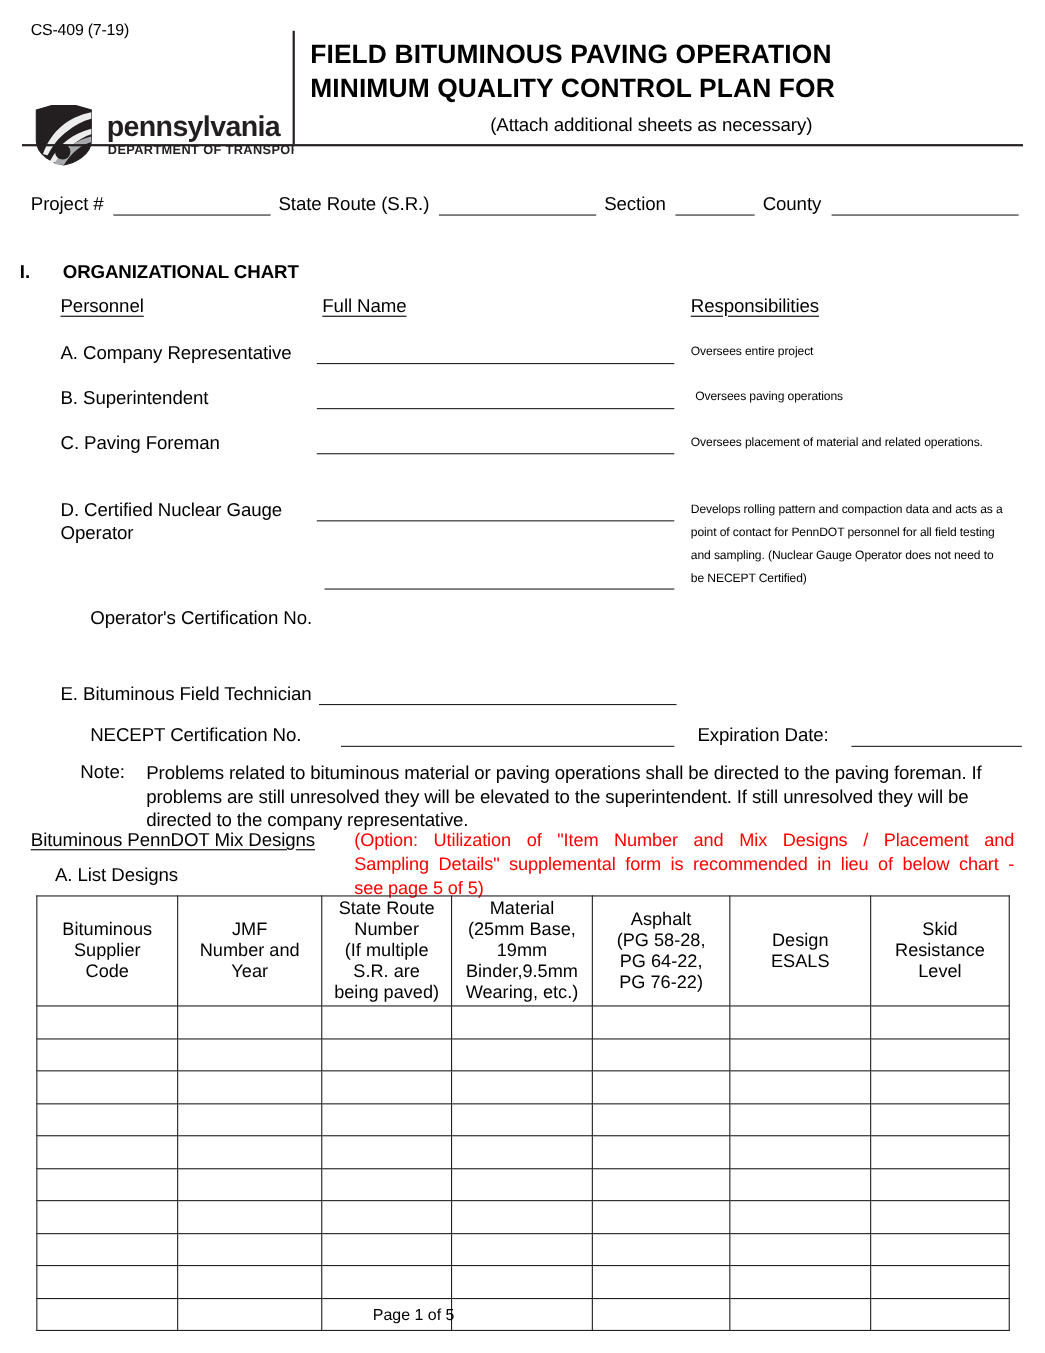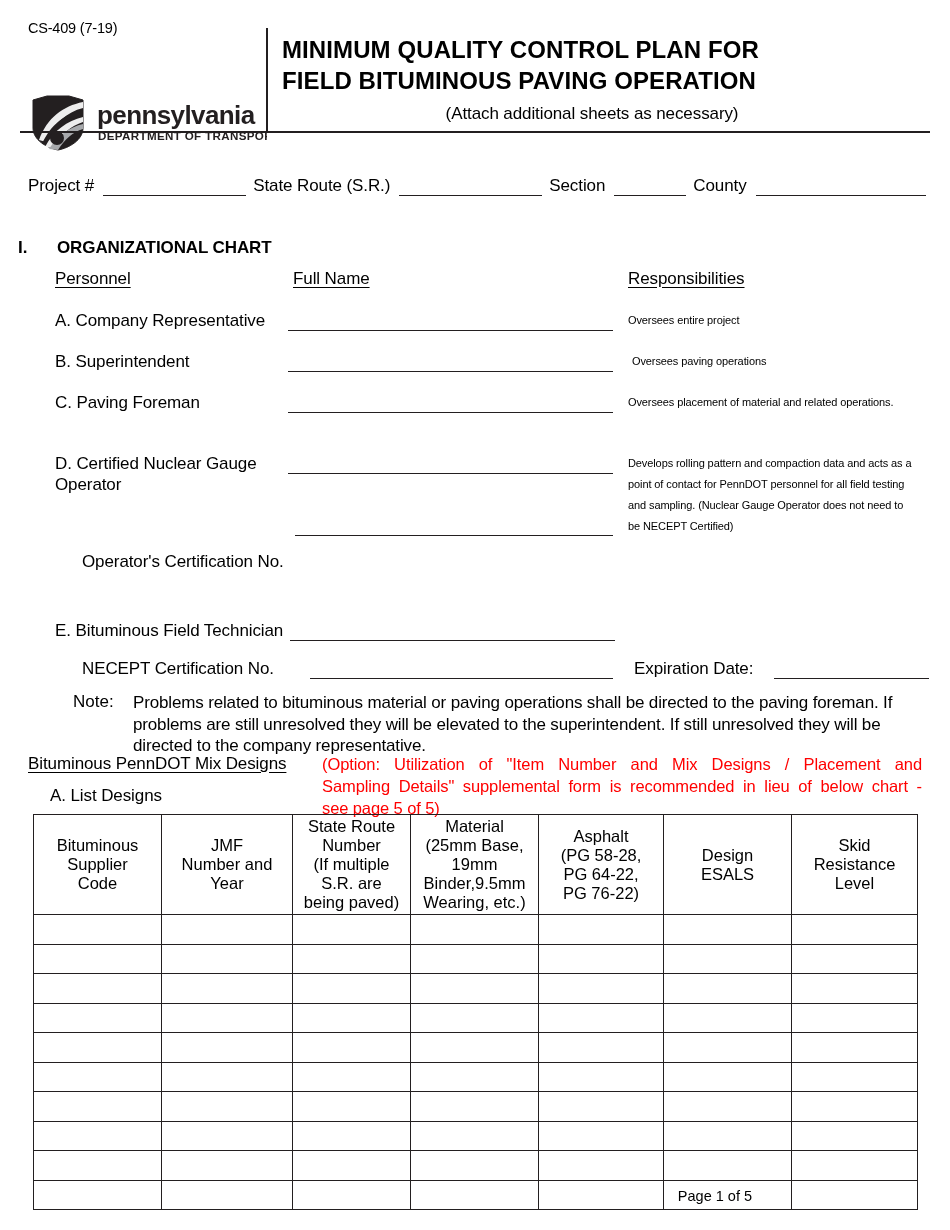--- a/index.html
+++ b/index.html
@@ -222,21 +222,21 @@
     height: 28.5px;
   }
   .mix-table th span { display: block; }
 
   
   .footer {
     position: absolute;
     left: 0;
     top: 1188px;
     width: 752px;
-    text-align: right;
+    text-align: center;
     font-size: 14.5px;
   }
 </style>
 </head>
 <body>
 
 <div class="form-number">CS-409 (7-19)</div>
 
 <div class="logo-wrap">
   <svg class="logo-svg" width="240" height="58" viewBox="0 0 240 58" xmlns="http://www.w3.org/2000/svg">
@@ -251,22 +251,22 @@
     <circle cx="30" cy="44" r="7" fill="#231f20"></circle>
 
     <text x="70" y="30" font-family="Liberation Sans, sans-serif" font-size="26" font-weight="bold" fill="#231f20" letter-spacing="-0.6">pennsylvania</text>
     <text x="71" y="46" font-family="Liberation Sans, sans-serif" font-size="11.6" font-weight="bold" fill="#231f20" letter-spacing="0.35">DEPARTMENT OF TRANSPORTATION</text>
   </svg>
 </div>
 
 <div class="header-divider"></div>
 
 <div class="title-block">
+  <div class="title-line">FIELD BITUMINOUS PAVING OPERATION</div>
   <div class="title-line">MINIMUM QUALITY CONTROL PLAN FOR</div>
-  <div class="title-line">FIELD BITUMINOUS PAVING OPERATION</div>
   <div class="subtitle-line">(Attach additional sheets as necessary)</div>
 </div>
 
 <div class="header-rule"></div>
 
 <div class="project-line">
   <span>Project #</span><span class="blank b-proj"></span><span>State Route (S.R.)</span><span class="blank b-route"></span><span>Section</span><span class="blank b-sect"></span><span>County</span><span class="blank b-county"></span>
 </div>
 
 <div class="sec-roman">I.</div>

